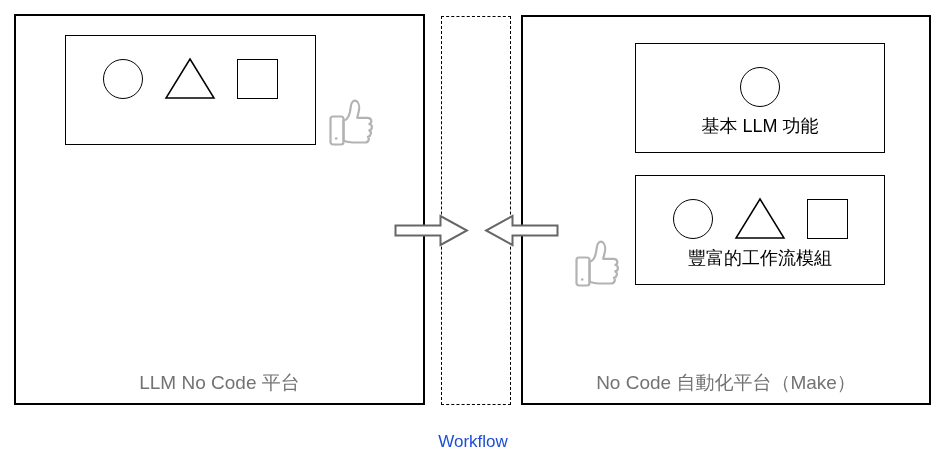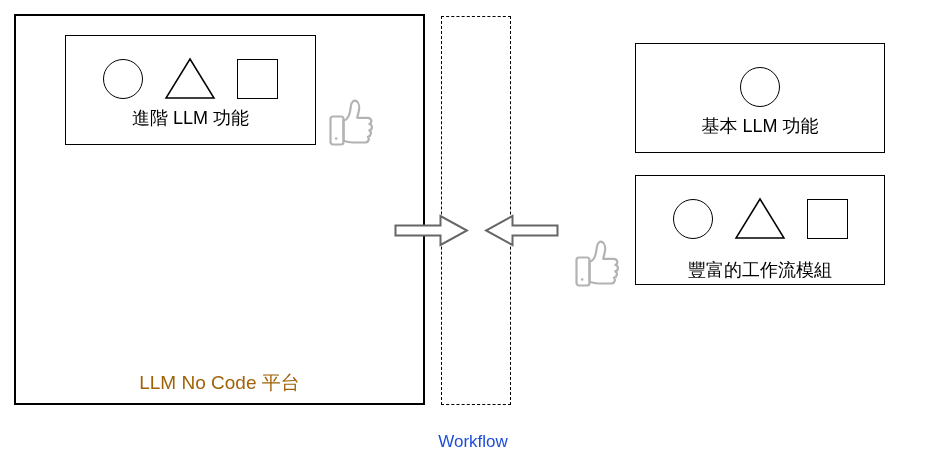--- a/index.html
+++ b/index.html
@@ -25,21 +25,21 @@
   .panel-left  { left: 14px;  top: 14px; width: 411px; height: 391px; }
   .panel-right { left: 521px; top: 15px; width: 410px; height: 390px; }
   .panel-label {
     position: absolute;
     left: 0;
     right: 0;
     bottom: 9px;
     text-align: center;
     font-size: 19px;
     line-height: 22px;
-    color: #a16207;
+    color: #737373;
     white-space: nowrap;
   }
   .bridge {
     position: absolute;
     left: 441px;
     top: 16px;
     width: 70px;
     height: 389px;
     border: 1.6px dashed #000000;
     box-sizing: border-box;
@@ -50,21 +50,21 @@
     border: 1.7px solid #000000;
     box-sizing: border-box;
     background: #ffffff;
     display: flex;
     flex-direction: column;
     align-items: center;
   }
   .fb-lt { left: 65px;  top: 35px;  width: 251px; height: 110px; }
   .fb-lb { left: 65px;  top: 175px; width: 251px; height: 110px; }
   .fb-rt { left: 635px; top: 35px;  width: 250px; height: 110px; margin-top: 8px; }
-  .fb-rb { left: 635px; top: 175px; width: 250px; height: 110px; gap: 12px; }
+  .fb-rb { left: 635px; top: 175px; width: 250px; height: 110px; }
   .shape-row {
     margin-top: 21px;
     height: 43px;
     display: flex;
     align-items: center;
     gap: 21px;
   }
   .shape { display: inline-block; line-height: 0; }
   .shape.circle {
     width: 40px; height: 40px;
@@ -121,24 +121,26 @@
   </div>
 
   <div class="feature-box fb-lt">
     <div class="shape-row">
         <span class="shape circle"></span>
         <span class="shape triangle"><svg width="52" height="43" viewBox="0 0 52 43">
             <path d="M26 2 L50 41 L2 41 Z" fill="#ffffff" stroke="#000000" stroke-width="1.5"></path>
           </svg></span>
         <span class="shape square"></span>
       </div>
-    <div class="feature-label">進階 LLM 功能</div>
   </div>
 
 
+  <div class="panel panel-right">
+    <div class="panel-label">No Code 自動化平台（Make）</div>
+  </div>
 
   <div class="feature-box fb-rt">
     <div class="shape-row">
         <span class="shape circle"></span>
       </div>
     <div class="feature-label">基本 LLM 功能</div>
   </div>
 
   <div class="feature-box fb-rb">
     <div class="shape-row">

